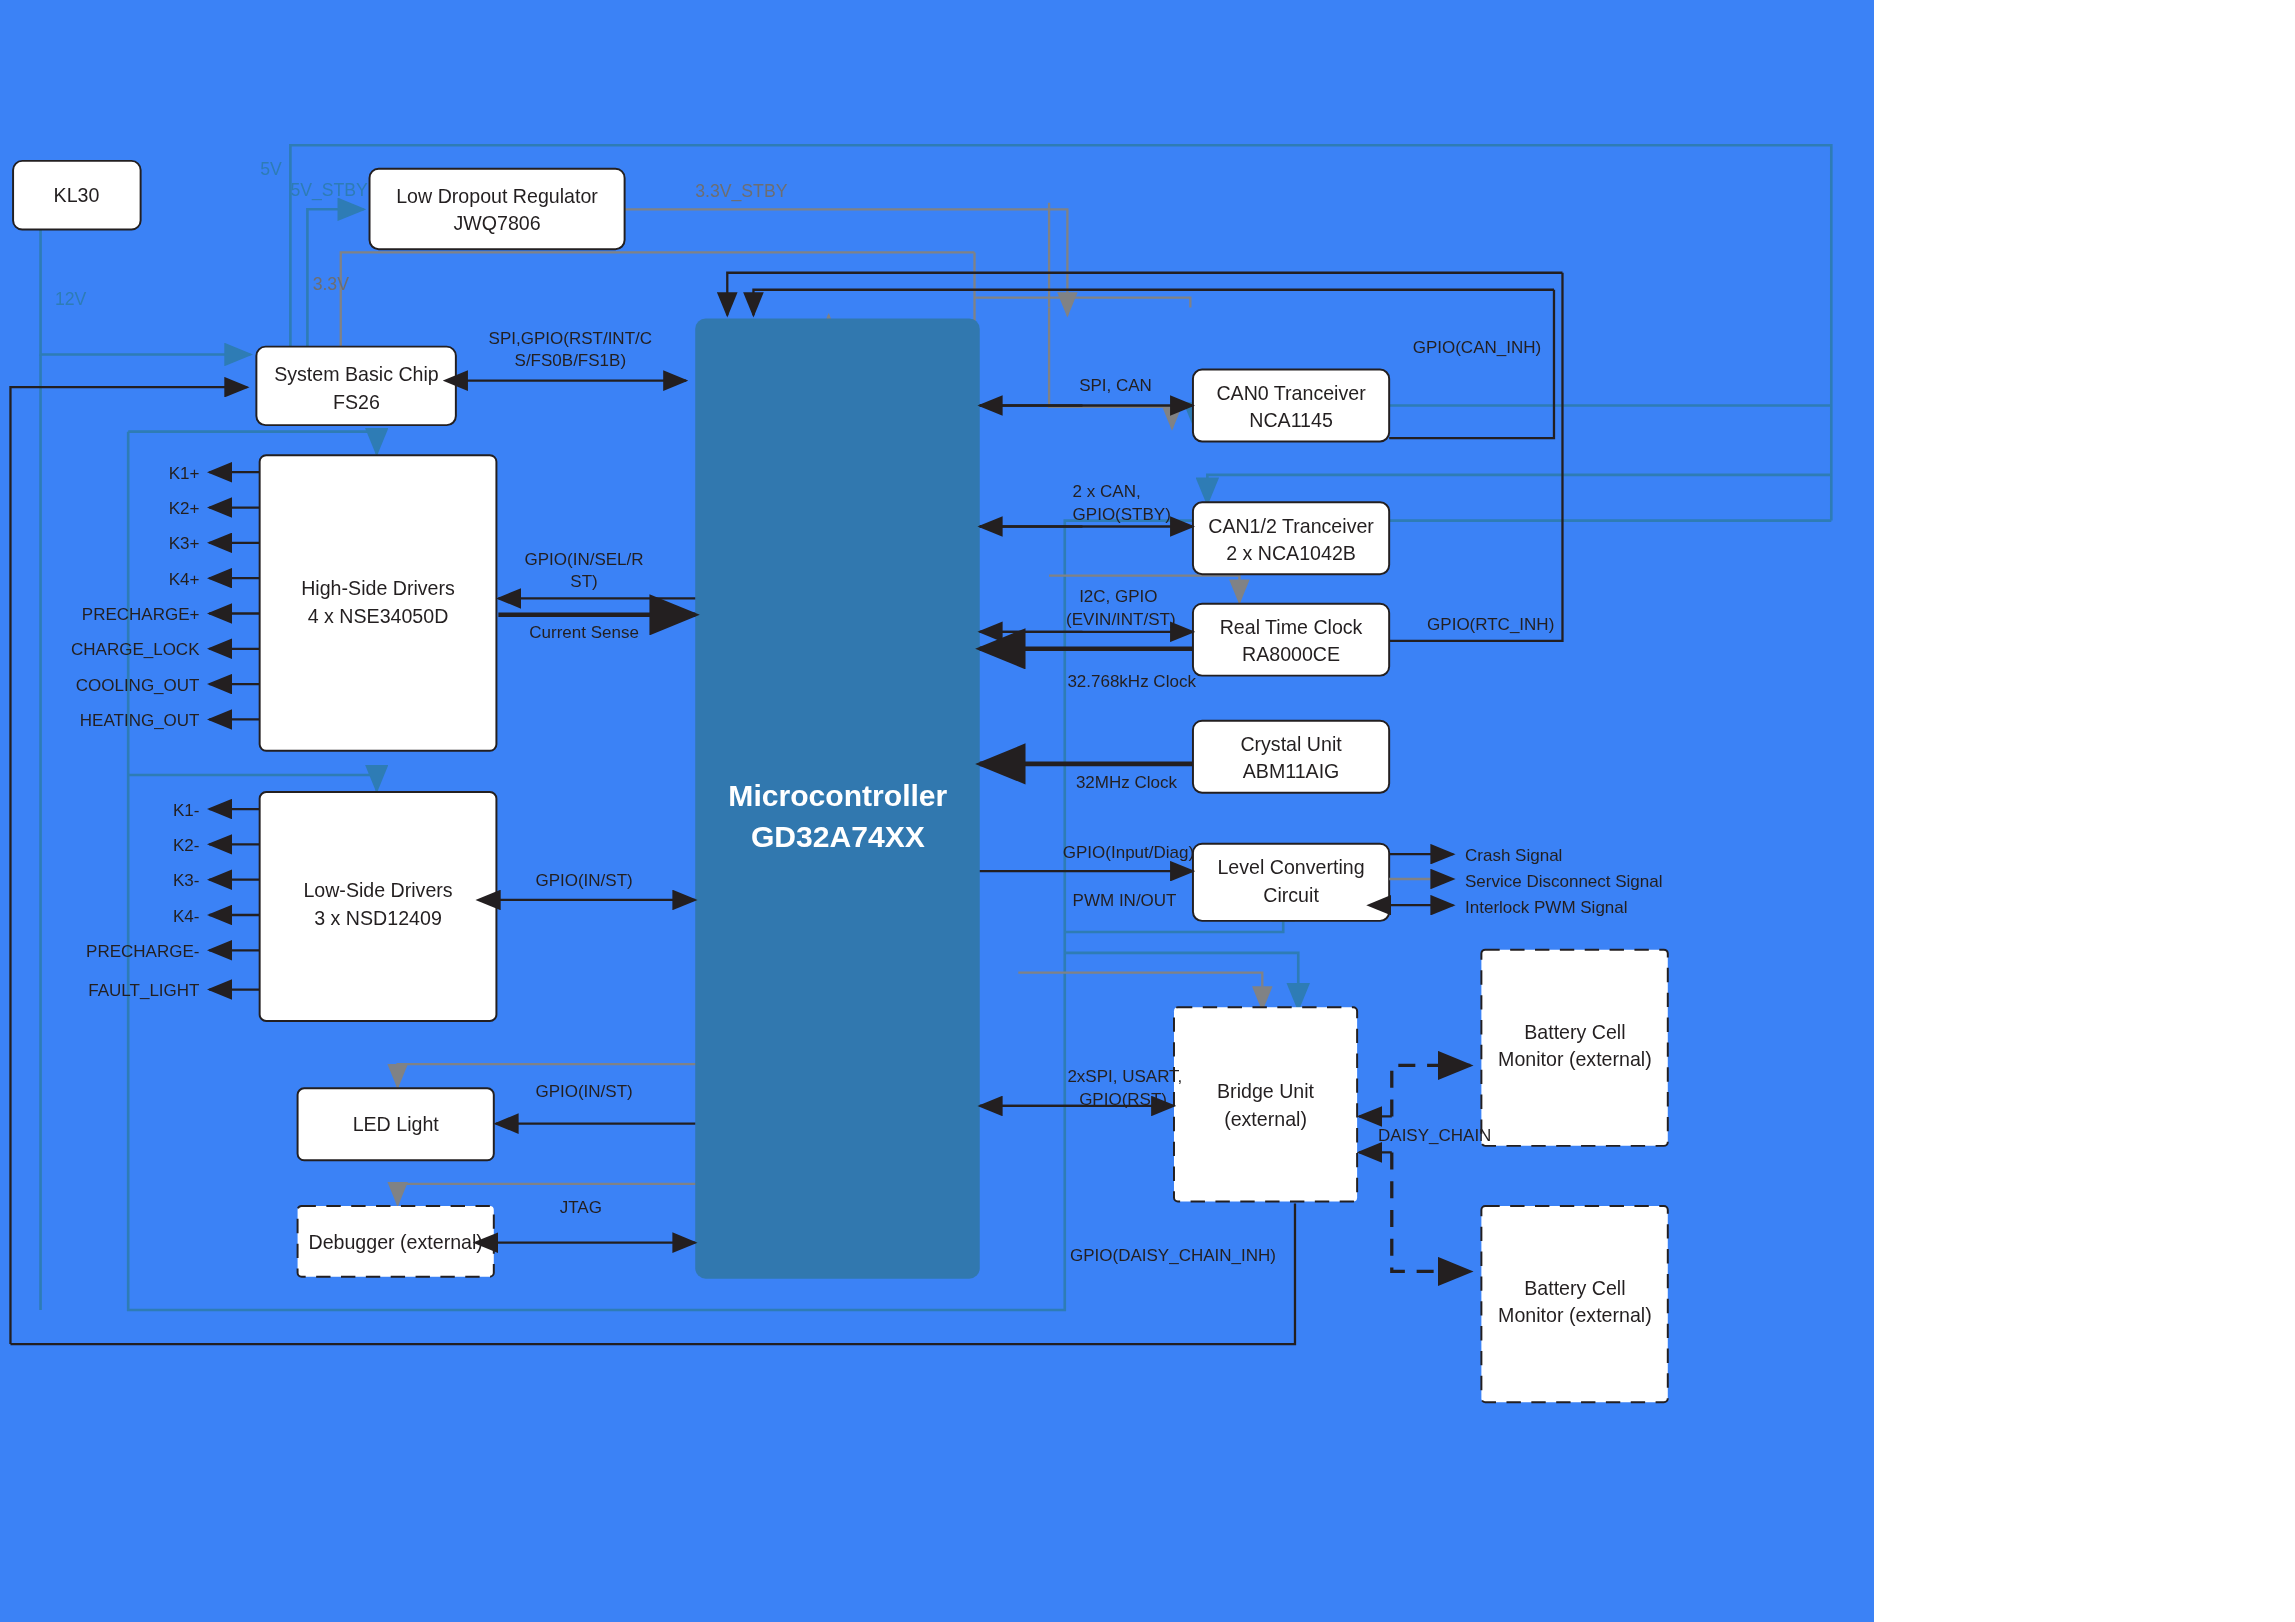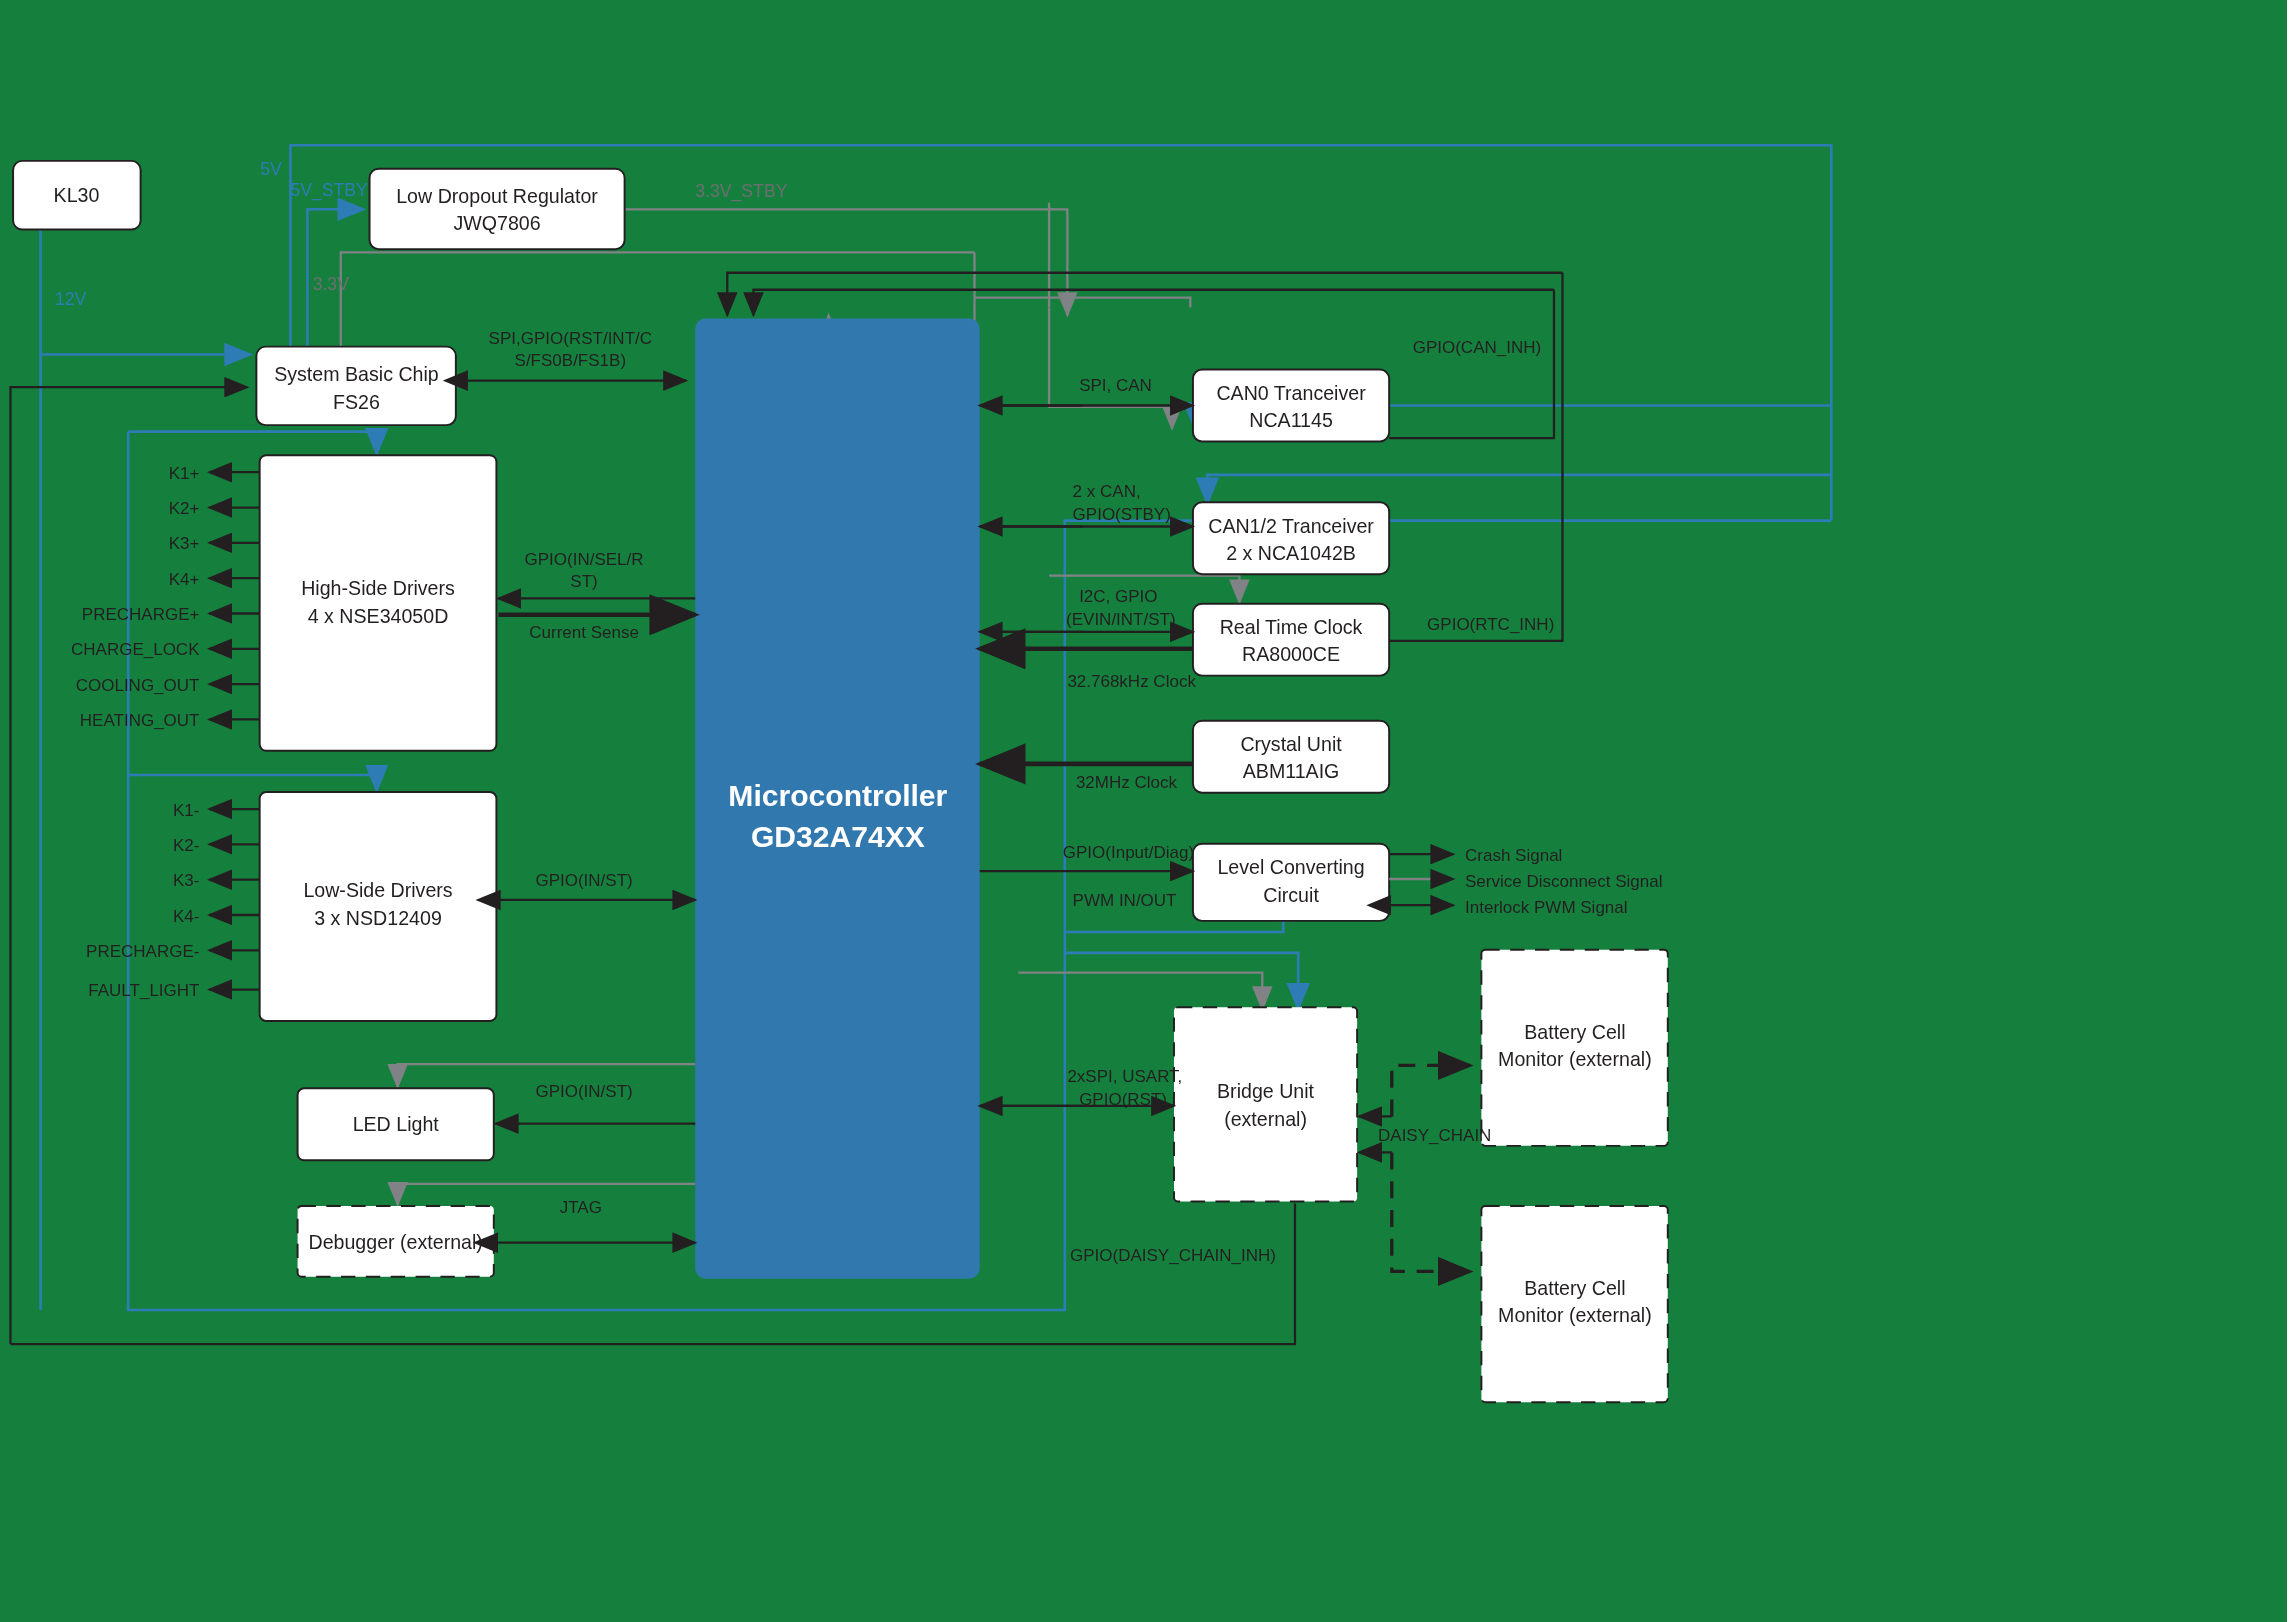--- a/index.html
+++ b/index.html
@@ -1,16 +1,16 @@
 <!DOCTYPE html>
 <html style="font-size:10.5px"><head>
 <meta charset="utf-8">
 <style>
   html,body{margin:0;padding:0;background:#ffffff;}
-  #root{position:relative;width:2287px;height:1622px;background:#15803d;
+  #root{position:relative;width:1874px;height:1622px;background:#3b82f6;
         font-family:"Liberation Sans", sans-serif;text-align:center;}
   svg{position:absolute;top:0;left:0;width:2295px;height:1622px;}
   .blk-label{font-family:"Liberation Sans", sans-serif;font-size:30px;fill:#231f20;text-anchor:middle;}
   .sig-label{font-family:"Liberation Sans", sans-serif;font-size:26px;fill:#231f20;text-anchor:middle;}
   .sig-label-l{font-family:"Liberation Sans", sans-serif;font-size:26px;fill:#231f20;text-anchor:end;}
   .sig-label-s{font-family:"Liberation Sans", sans-serif;font-size:26px;fill:#231f20;text-anchor:start;}
   .pwr-blue{font-family:"Liberation Sans", sans-serif;font-size:27px;fill:#2E7CB5;text-anchor:start;}
   .pwr-gray{font-family:"Liberation Sans", sans-serif;font-size:27px;fill:#6d6e71;text-anchor:start;}
   .mcu-label{font-family:"Liberation Sans", sans-serif;font-size:46px;font-weight:bold;fill:#ffffff;text-anchor:middle;}
   .box{fill:#ffffff;stroke:#231f20;stroke-width:3;}

